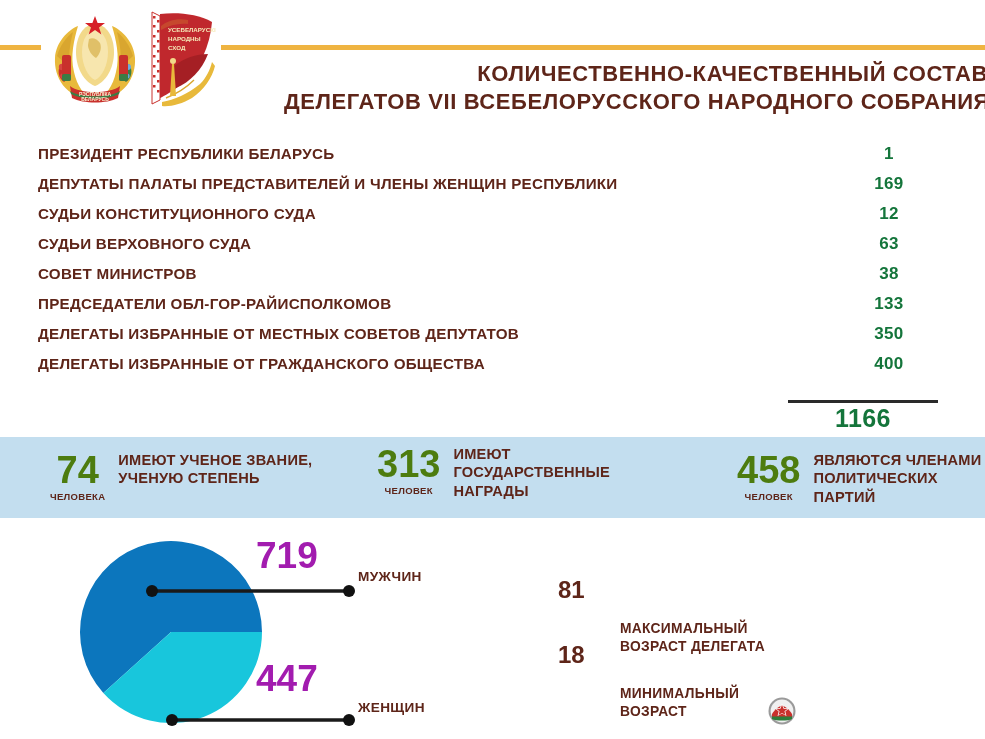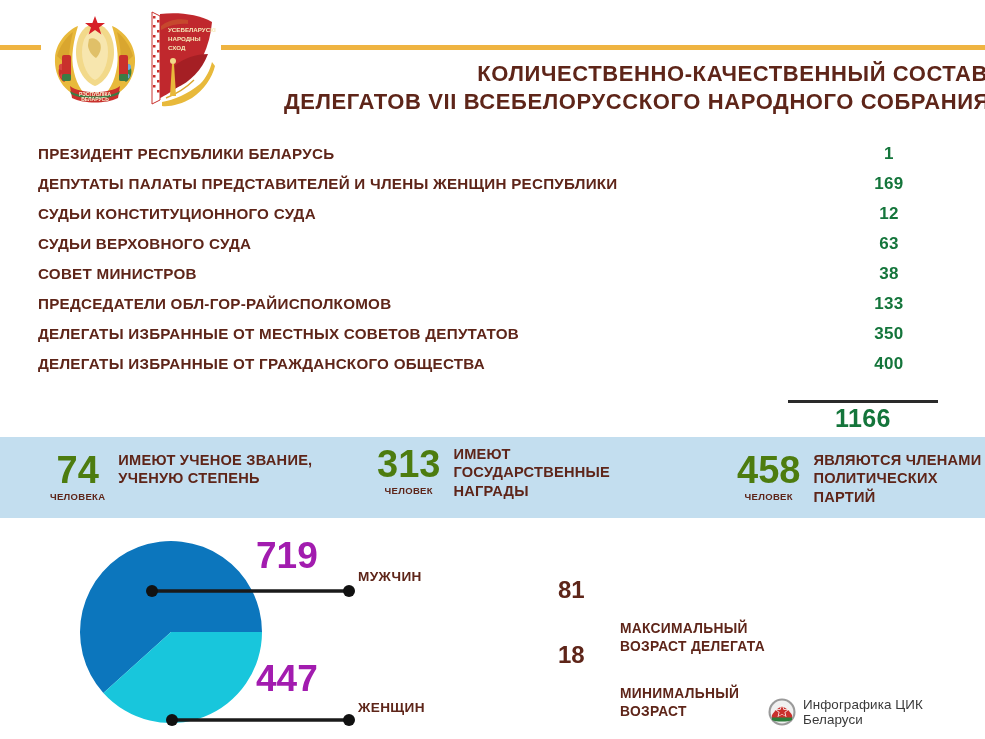--- a/index.html
+++ b/index.html
@@ -394,16 +394,15 @@
 
   <div class="credit">
     <svg class="credit-logo" width="28" height="28" viewBox="0 0 28 28">
       <circle cx="14" cy="14" r="13.5" fill="#9A9A9A"></circle>
       <circle cx="14" cy="14" r="11.4" fill="#F0F0F0"></circle>
       <path d="M4 17 C7 12 11 9 14 9 C17 9 21 12 24 17 L24 20 L4 20 Z" fill="#C9302C"></path>
       <path d="M4 19.4 L24 19.4 L24 22 C20 24 8 24 4 22 Z" fill="#2E7D3A"></path>
       <path d="M14 6.5 L16.1 11 L21 11.4 L17.3 14.4 L18.5 19 L14 16.4 L9.5 19 L10.7 14.4 L7 11.4 L11.9 11 Z" fill="#FFFFFF"></path>
       <path d="M14 8 L15.6 11.7 L19.4 12 L16.5 14.3 L17.4 18 L14 15.9 L10.6 18 L11.5 14.3 L8.6 12 L12.4 11.7 Z" fill="#C9302C"></path>
     </svg>
-    <span class="credit-text">Инфографика ЦИК Беларуси</span>
   </div>
 
 </div>
 
 </body></html>

